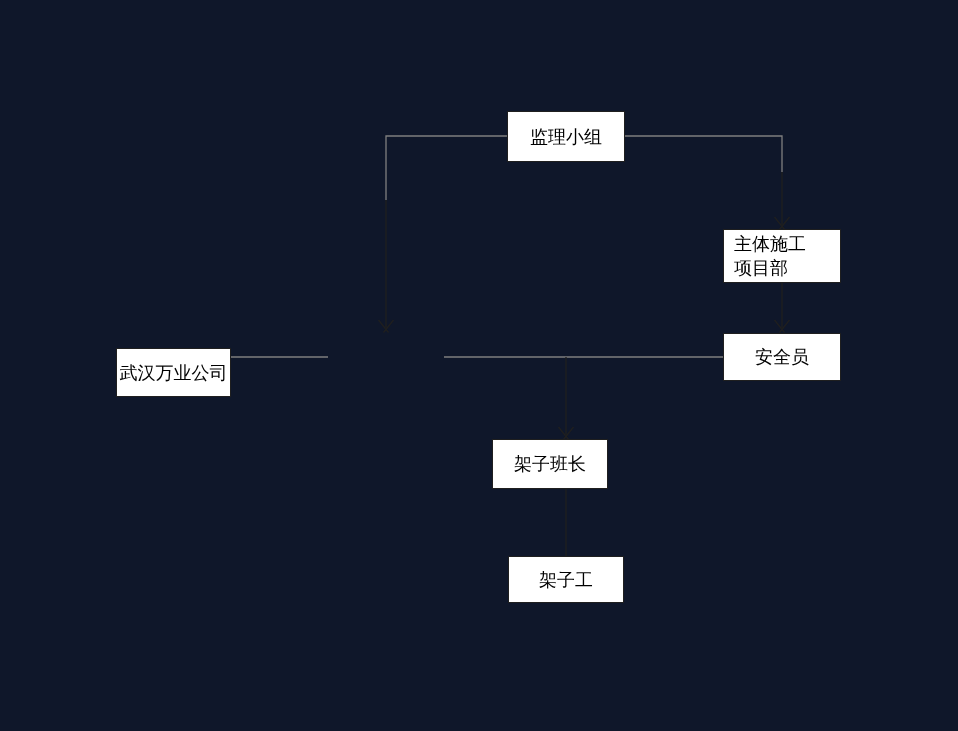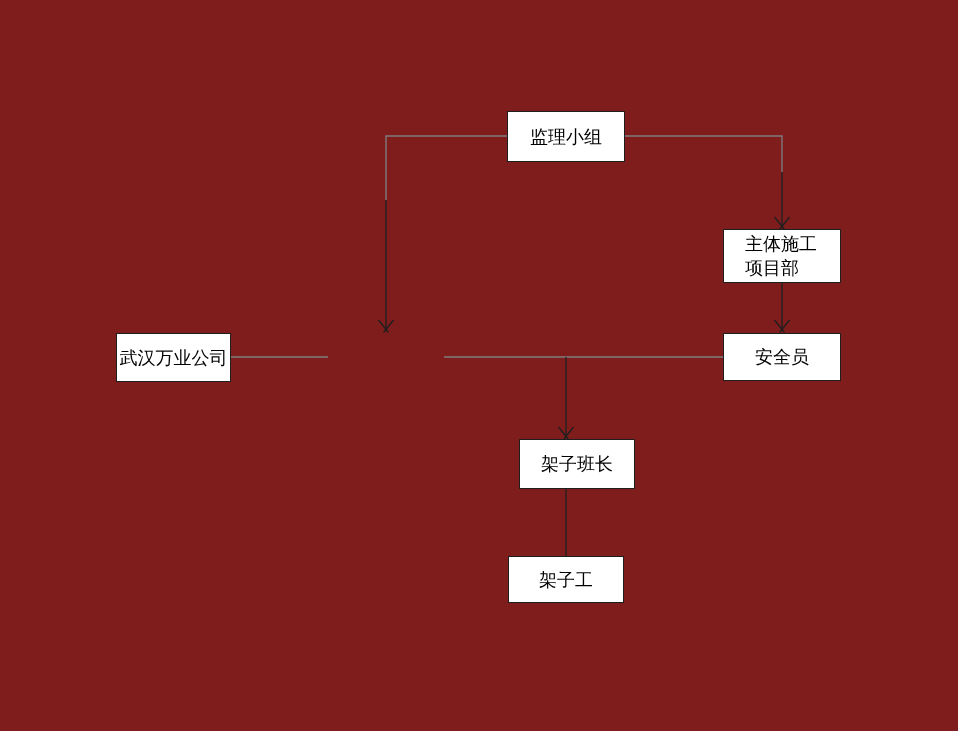--- a/index.html
+++ b/index.html
@@ -1,20 +1,20 @@
 <!DOCTYPE html>
 <html><head>
 <meta charset="utf-8">
 <style>
   html, body { margin: 0; padding: 0; background: #ffffff; }
   #canvas {
     position: relative;
     width: 958px;
     height: 731px;
-    background: #7f1d1d;
+    background: #0f172a;
     overflow: hidden;
     font-family: "Liberation Serif", serif;
   }
   #edge-layer {
     position: absolute;
     left: 0; top: 0;
     width: 958px; height: 731px;
   }
   .node {
     position: absolute;
@@ -70,29 +70,29 @@
         <line x1="558.5" y1="427" x2="568.5" y2="439.5" stroke="#1f1f1f" stroke-width="1.3"></line>
         <line x1="573.5" y1="427" x2="563.5" y2="439.5" stroke="#1f1f1f" stroke-width="1.3"></line>
       </g>
       <g>
         <polyline points="566,489 566,556" fill="none" stroke="#1f1f1f" stroke-width="1.3"></polyline>
       </g>
     </svg>
 <div class="node center" style="left: 507px; top: 111px; width: 118px; height: 51px;">
       <span class="node-label">监理小组</span>
     </div>
-    <div class="node left" style="left: 723px; top: 229px; width: 118px; height: 54px; padding-left: 21px;">
+    <div class="node left" style="left: 723px; top: 229px; width: 118px; height: 54px; padding-left: 10px;">
       <span class="node-label">主体施工</span>
       <span class="node-label">项目部</span>
     </div>
-    <div class="node center" style="left: 116px; top: 333px; width: 115px; height: 49px;">
+    <div class="node center" style="left: 116px; top: 348px; width: 115px; height: 49px;">
       <span class="node-label">武汉万业公司</span>
     </div>
     <div class="node center" style="left: 723px; top: 333px; width: 118px; height: 48px;">
       <span class="node-label">安全员</span>
     </div>
-    <div class="node center" style="left: 519px; top: 439px; width: 116px; height: 50px;">
+    <div class="node center" style="left: 492px; top: 439px; width: 116px; height: 50px;">
       <span class="node-label">架子班长</span>
     </div>
     <div class="node center" style="left: 508px; top: 556px; width: 116px; height: 47px; justify-content: center;">
       <span class="node-label">架子工</span>
     </div>
   </div>
 
 </body></html>

